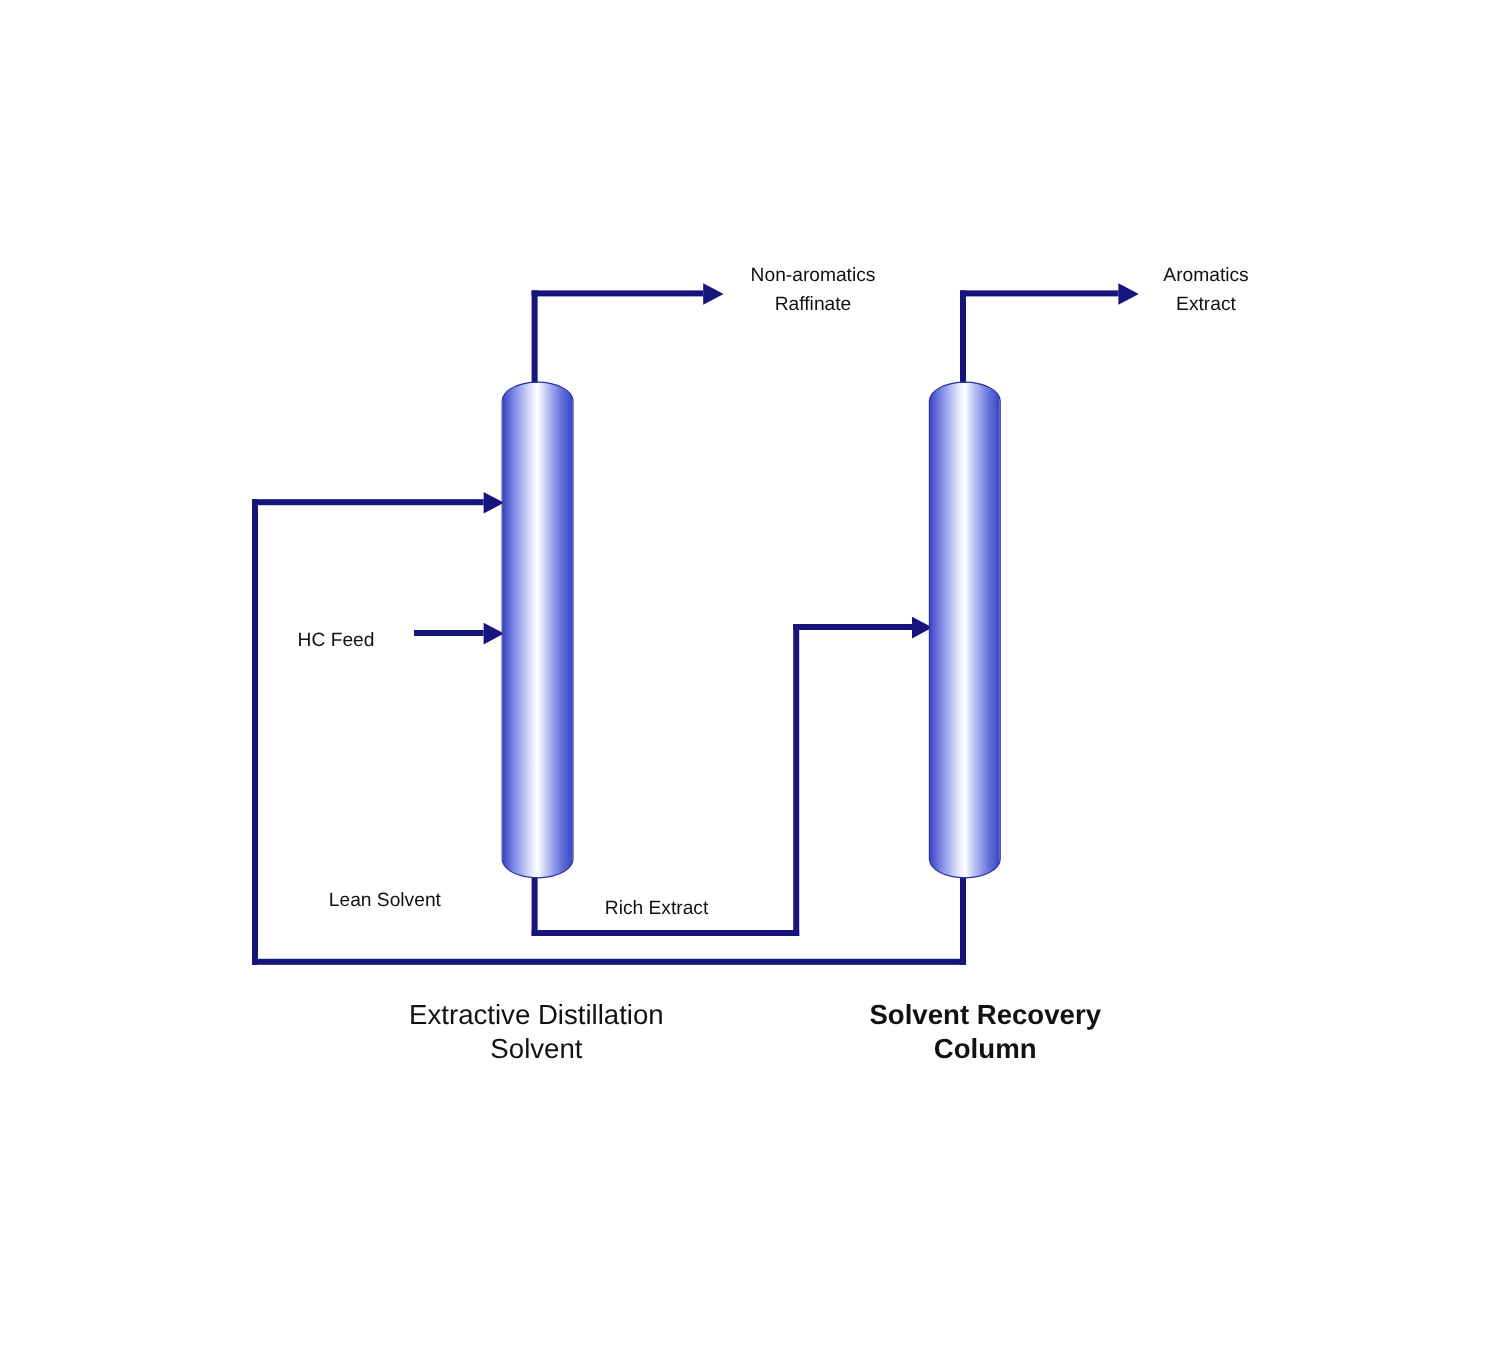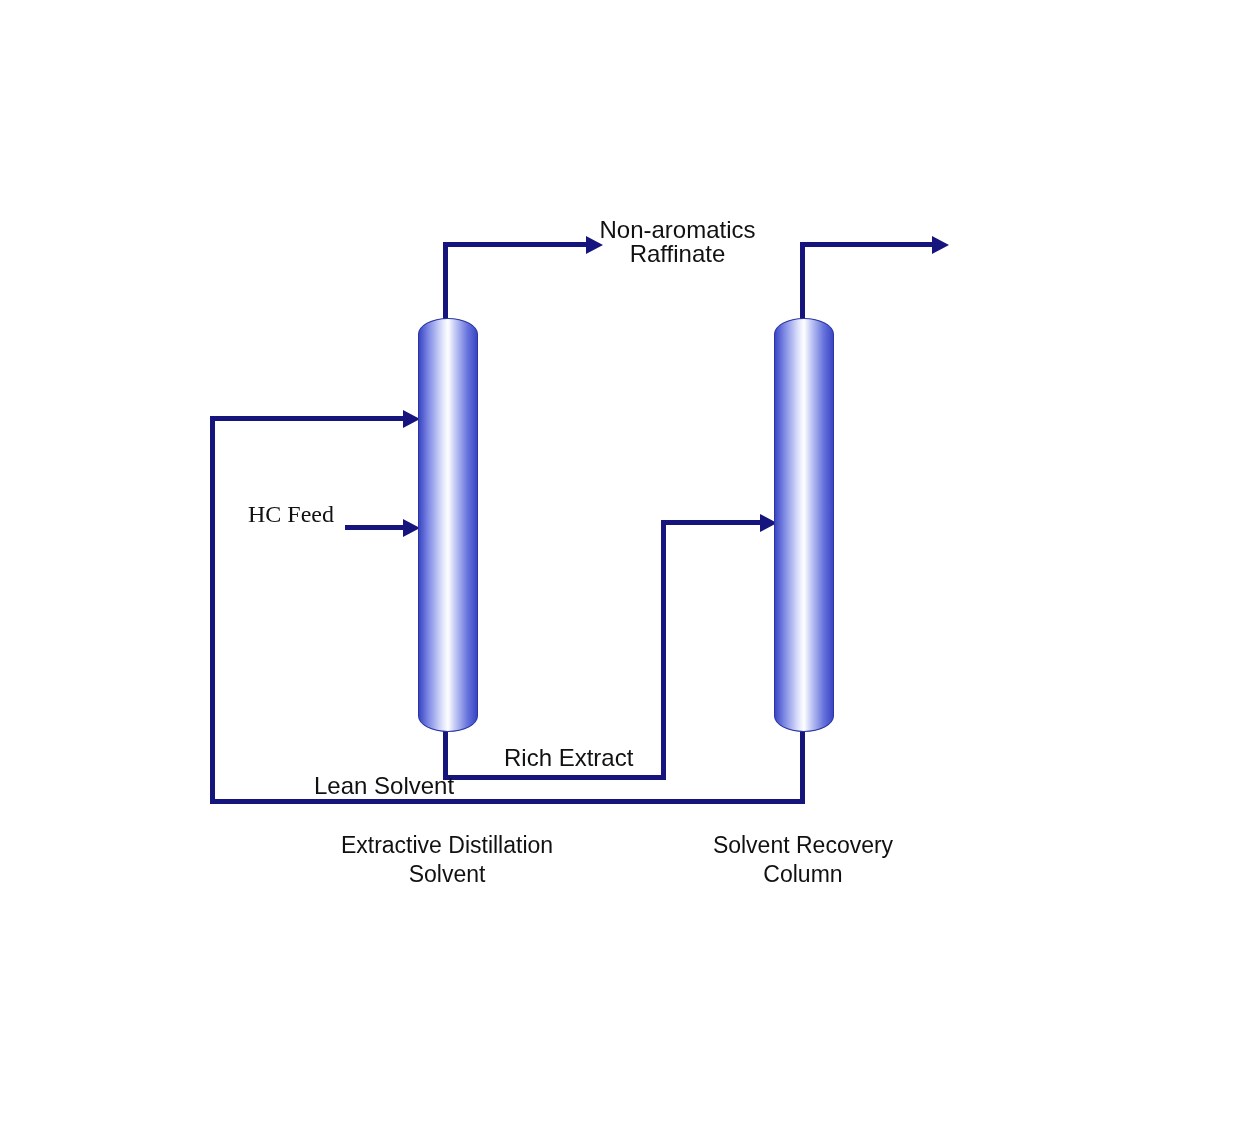--- a/index.html
+++ b/index.html
@@ -39,21 +39,21 @@
       #7d88e4 16%,
       #dde2fb 40%,
       #ffffff 50%,
       #c3caf5 62%,
       #6672dc 84%,
       var(--column-edge) 100%);
     box-sizing:border-box;
   }
   .stream-label{
     position:absolute;
-    font-size:24px;
+    font-size:16px;
     line-height:24px;
     white-space:pre-line;
   }
   .center{text-align:center;}
   .equip-label{
     position:absolute;
     font-size:23px;
     line-height:29px;
     text-align:center;
     white-space:pre-line;
@@ -85,22 +85,24 @@
   <div class="pipe" style="left:443px;top:775px;width:223px;height:5px;"></div>
   <div class="pipe" style="left:661px;top:520px;width:5px;height:260px;"></div>
   <div class="pipe" style="left:661px;top:520px;width:99px;height:5px;"></div>
   <div class="arrow-right" style="left:760px;top:514px;"></div>
 
   <div class="column" style="left:418px;top:318px;"></div>
   <div class="column" style="left:774px;top:318px;"></div>
 
   <div class="stream-label center" style="left:595px;top:218px;width:165px;">Non-aromatics
 Raffinate</div>
-  <div class="stream-label" style="left:248px;top:502px;font-family:Liberation Serif, serif;">HC Feed</div>
+  <div class="stream-label center" style="left:940px;top:218px;width:130px;">Aromatics
+Extract</div>
+  <div class="stream-label" style="left:248px;top:522px;">HC Feed</div>
   <div class="stream-label" style="left:504px;top:746px;">Rich Extract</div>
-  <div class="stream-label" style="left:274px;top:774px;margin-left:40px;">Lean Solvent</div>
+  <div class="stream-label" style="left:274px;top:739px;">Lean Solvent</div>
 
   <div class="equip-label" style="left:322px;top:831px;width:250px;">Extractive Distillation
 Solvent</div>
-  <div class="equip-label" style="left:678px;top:831px;width:250px;">Solvent Recovery
+  <div class="equip-label" style="left:696px;top:831px;width:250px;font-weight:bold;">Solvent Recovery
 Column</div>
 
 </div>
 
 </body></html>

